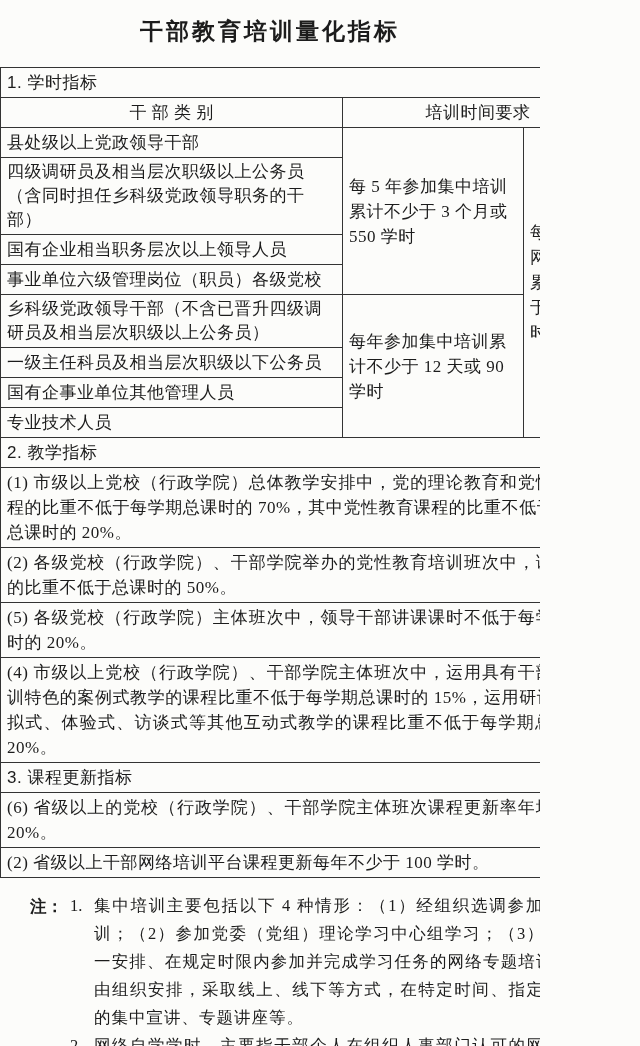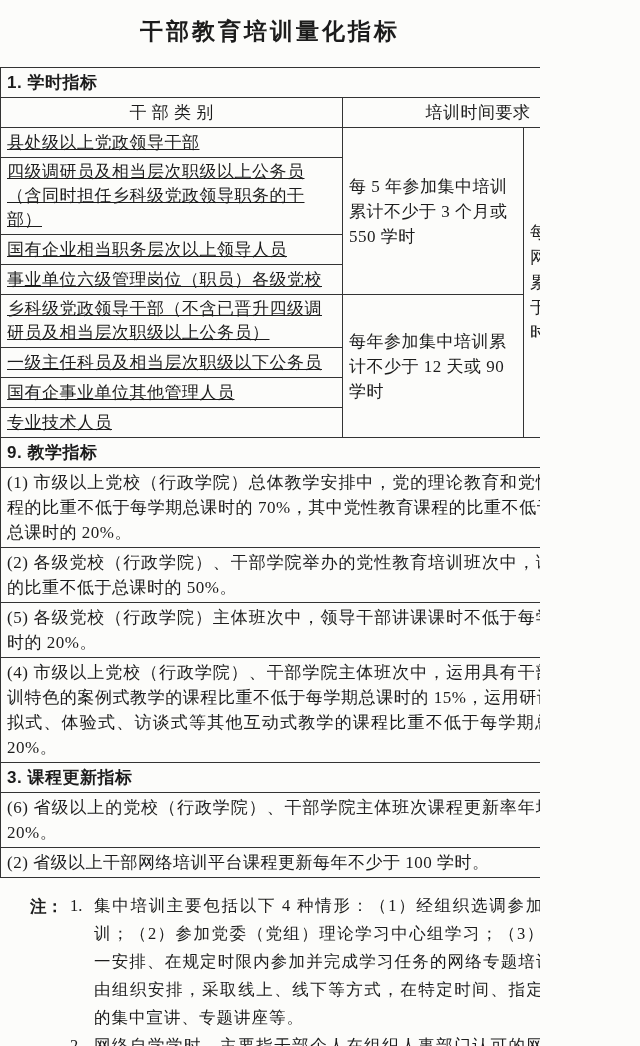--- a/index.html
+++ b/index.html
@@ -35,34 +35,33 @@
   table.quant td{
     border:1.7px solid var(--line);
     padding:2px 6px;
     font-size:17px;
     line-height:25px;
     vertical-align:middle;
     letter-spacing:0.5px;
   }
   td.section-head{
     font-family:"Liberation Sans","DejaVu Sans",sans-serif;
-    font-weight:bold;
+    font-weight:normal;
     font-size:17px;
     padding:3px 8px;
     letter-spacing:1px;
   }
   td.col-head{
     text-align:center;
     padding:2px 4px;
     letter-spacing:1px;
   }
   td.cat{
     letter-spacing:1.5px;
     padding:3px 6px;
-    text-decoration:underline;
   }
   td.cat.tall{line-height:24px;}
   td.req{
     line-height:27px;
     padding:4px 8px;
     letter-spacing:1px;
   }
   td.req3{
     line-height:27px;
     padding:4px 7px;
@@ -145,21 +144,21 @@
       <td class="cat">一级主任科员及相当层次职级以下公务员</td>
     </tr>
     <tr>
       <td class="cat">国有企事业单位其他管理人员</td>
     </tr>
     <tr>
       <td class="cat">专业技术人员</td>
     </tr>
 
     <tr>
-      <td colspan="3" class="section-head">9. 教学指标</td>
+      <td colspan="3" class="section-head">2. 教学指标</td>
     </tr>
     <tr>
       <td colspan="3" class="item">(1) 市级以上党校（行政学院）总体教学安排中，党的理论教育和党性教育课程的比重不低于每学期总课时的 70%，其中党性教育课程的比重不低于每学期总课时的 20%。</td>
     </tr>
     <tr>
       <td colspan="3" class="item">(2) 各级党校（行政学院）、干部学院举办的党性教育培训班次中，课堂教学的比重不低于总课时的 50%。</td>
     </tr>
     <tr>
       <td colspan="3" class="item">(5) 各级党校（行政学院）主体班次中，领导干部讲课课时不低于每学期总课时的 20%。</td>
     </tr>

